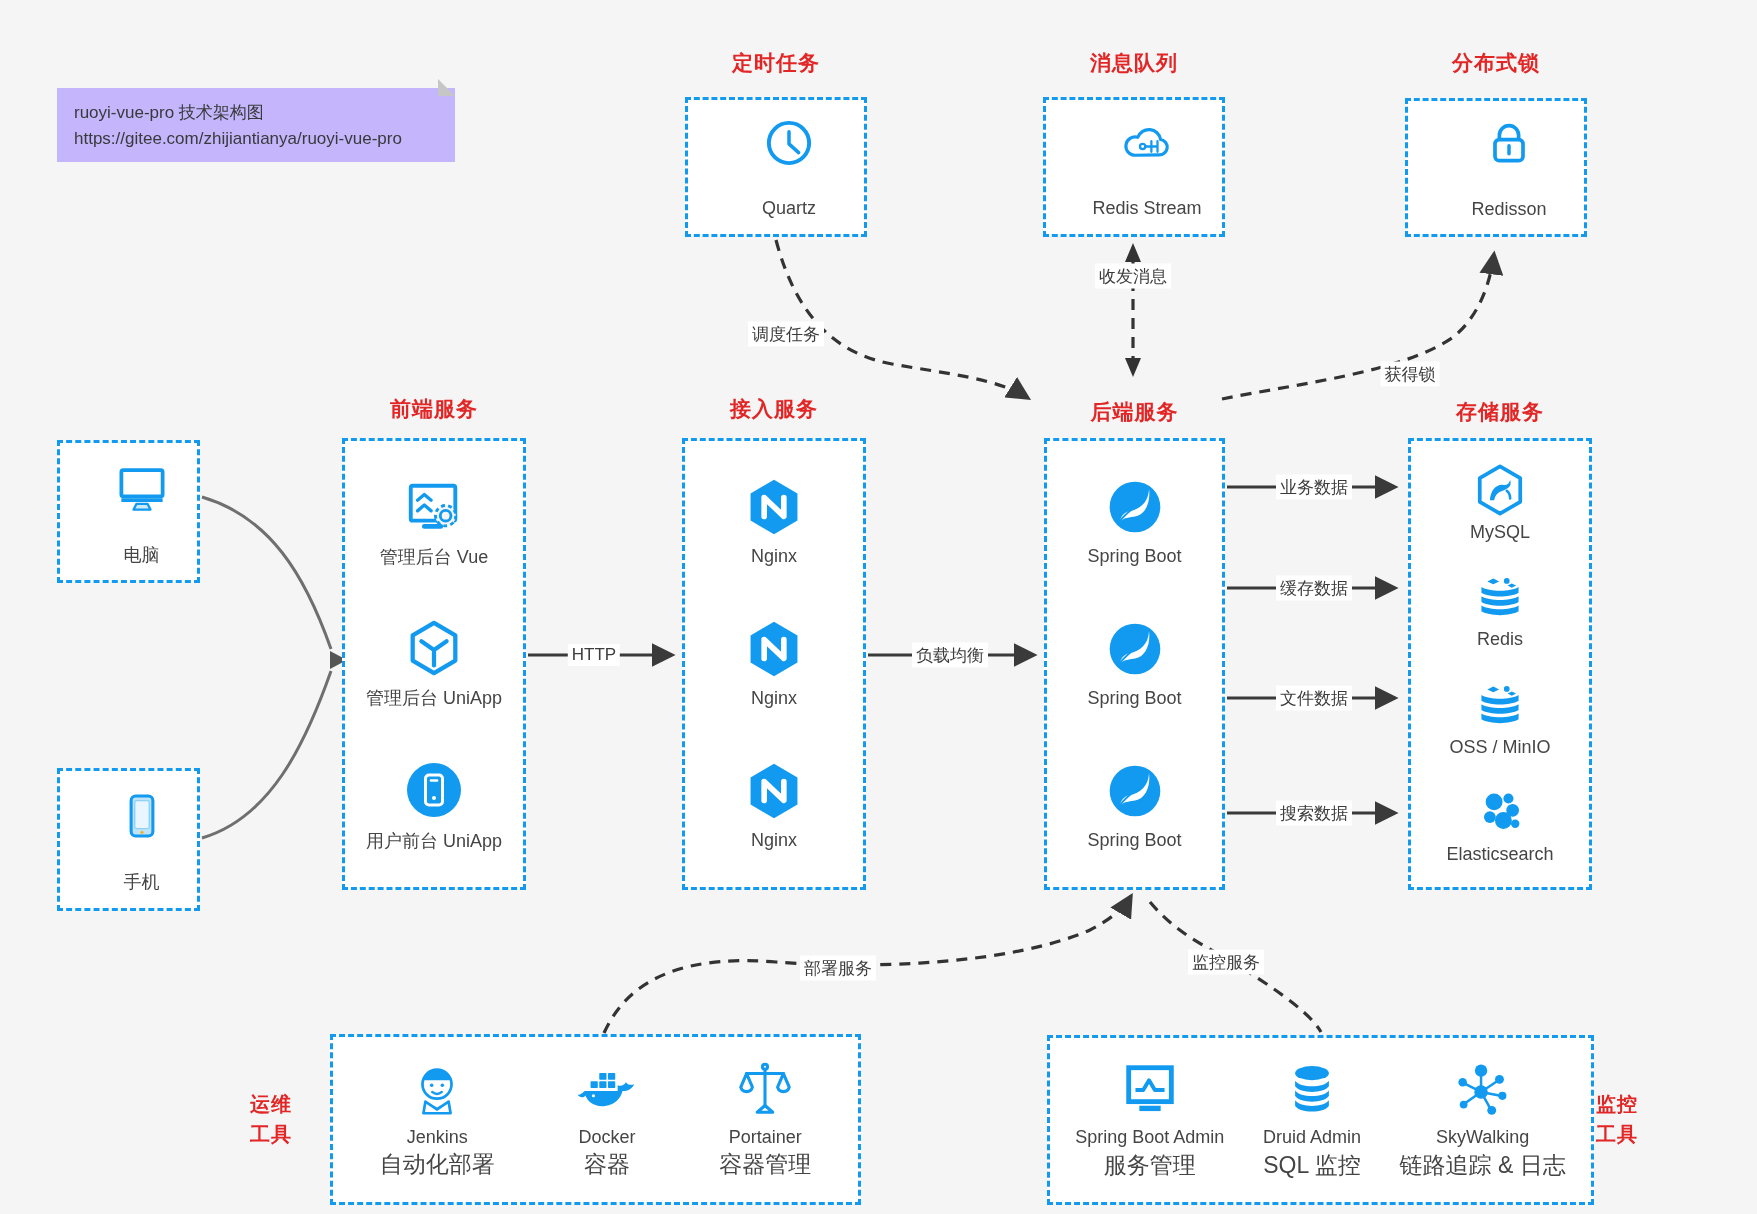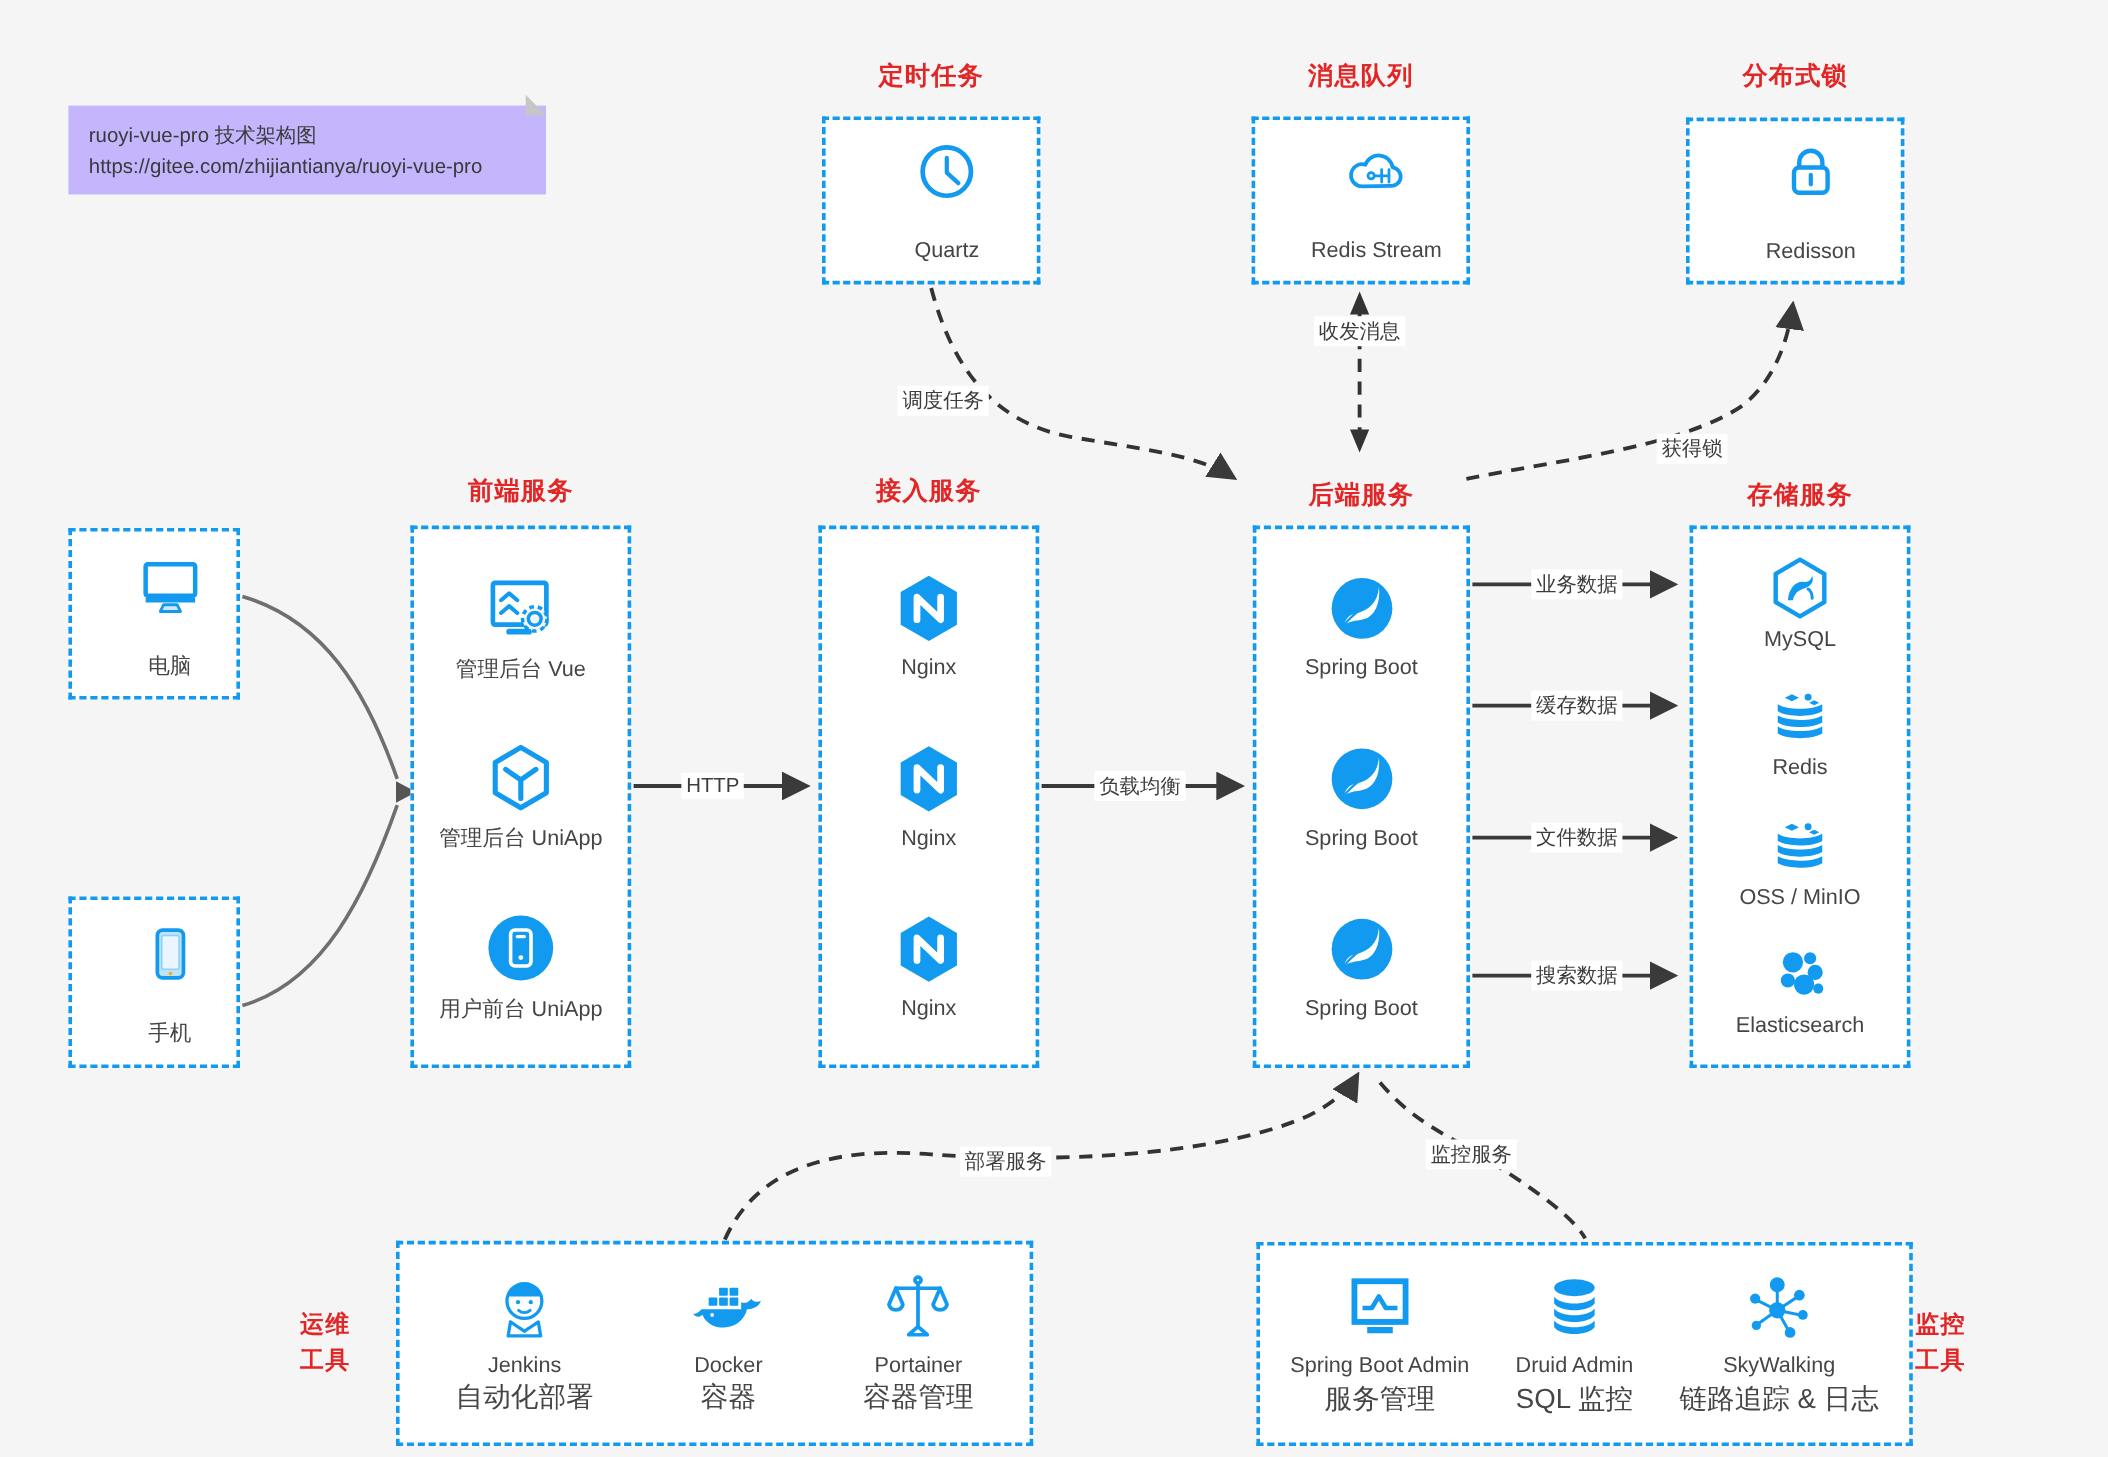--- a/index.html
+++ b/index.html
@@ -281,21 +281,21 @@
       </svg>
     <div class="label">Redisson</div>
   </div>
 
   <div class="box single" style="left:57px;top:440px;width:143px;height:143px">
     <svg class="icon" width="60" height="60">
         <use href="#sym-desktop"></use>
       </svg>
     <div class="label">电脑</div>
   </div>
-  <div class="box single" style="left:57px;top:747px;width:143px;height:143px">
+  <div class="box single" style="left:57px;top:768px;width:143px;height:143px">
     <svg class="icon" width="58" height="58">
         <use href="#sym-phone"></use>
       </svg>
     <div class="label">手机</div>
   </div>
 
   <div class="box col" style="left:342px;top:438px;width:184px;height:452px">
     <div class="item">
       <svg class="icon" width="62" height="62">
           <use href="#sym-adminvue"></use>

